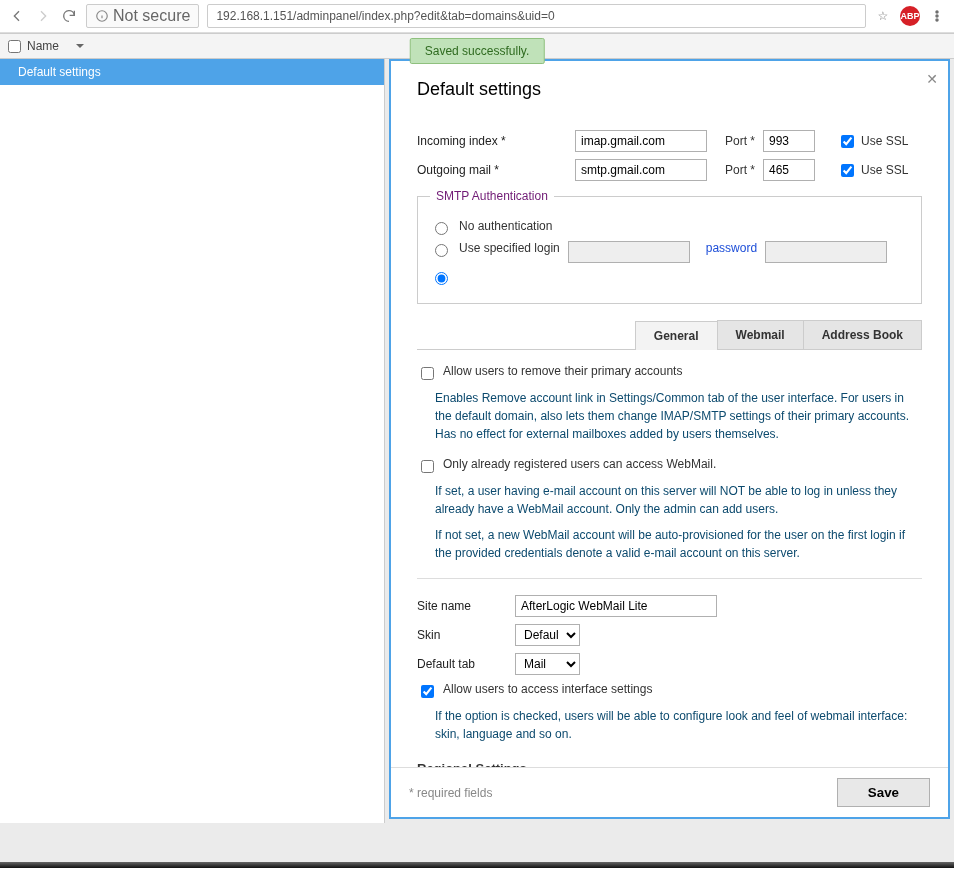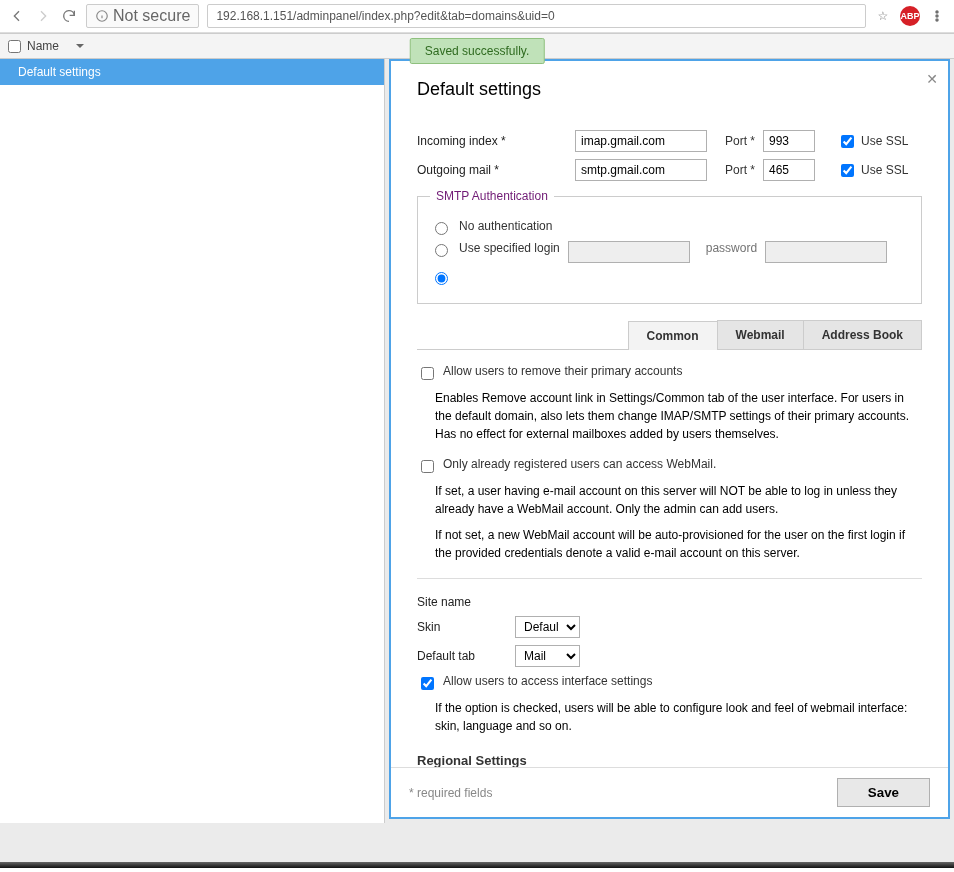--- a/index.html
+++ b/index.html
@@ -42,29 +42,29 @@
 input[type=text]{border:1px solid #b0b0b0;padding:3px 5px;font-size:12px;background:#fff}
 input[type=text]:disabled{background:#eee}
 .host{width:120px}
 .port{width:40px}
 .chk{display:flex;align-items:center;gap:4px}
 
 fieldset{border:1px solid #ccc;margin:8px 0 16px 0;padding:10px 12px 12px 12px}
 legend{padding:0 6px;color:#701a75}
 .radio-row{display:flex;align-items:flex-start;gap:8px;margin:6px 0}
 .radio-row input[type=text]{width:110px}
-.radio-row .pwlabel{color:#737373;margin-left:8px}
+.radio-row .pwlabel{color:#1d4ed8;margin-left:8px}
 
 .tabs{display:flex;border-bottom:1px solid #ccc;margin:10px 0 14px 0;justify-content:flex-end}
 .tabs .tb{border:1px solid #ccc;border-bottom:none;padding:7px 18px;background:#e5e5e5;font-weight:bold;cursor:pointer;margin-left:-1px;color:#333}
 .tabs .tb.active{background:#f3f3f3;position:relative;top:1px}
 
 .opt{margin-bottom:6px}
 .opt label{display:flex;align-items:flex-start;gap:6px}
-.help{color:#000000;margin:4px 0 14px 18px;line-height:1.5}
+.help{color:#0c4a6e;margin:4px 0 14px 18px;line-height:1.5}
 
 .hr{border-top:1px solid #ddd;margin:16px 0}
 select{border:1px solid #b0b0b0;padding:2px 4px;font-size:12px;background:#fff}
 .sitename{width:190px}
 .small-sel{width:65px}
 .lang-sel{width:140px}
 .tz-sel{width:380px}
 
 h3{font-size:13px;font-weight:bold;margin:18px 0 10px 0}
 
@@ -175,21 +175,21 @@
             <input type="text" disabled="" style="">
             <span class="pwlabel">password</span>
             <input type="text" disabled="" style="">
           </div>
           <div class="radio-row">
             <input type="radio" name="smtp" checked="" style="">
           </div>
         </fieldset>
 
         <div class="tabs">
-          <div class="tb active">Common</div>
+          <div class="tb active">General</div>
           <div class="tb">Webmail</div>
           <div class="tb">Address Book</div>
         </div>
 
         <div class="opt">
             <label>
           <input type="checkbox" style="">
           <span>Allow users to remove their primary accounts</span>
         </label>
           </div>
@@ -201,20 +201,21 @@
           <span>Only already registered users can access WebMail.</span>
         </label>
           </div>
         <div class="help">If set, a user having e-mail account on this server will NOT be able to log in unless they already have a WebMail account. Only the admin can add users.</div>
         <div class="help" style="margin-top:-6px">If not set, a new WebMail account will be auto-provisioned for the user on the first login if the provided credentials denote a valid e-mail account on this server.</div>
 
         <div class="hr"></div>
 
         <div class="frow">
           <div class="flabel" style="width:90px">Site name</div>
+          <input type="text" class="sitename" value="AfterLogic WebMail Lite" style="">
         </div>
         <div class="frow">
           <div class="flabel" style="width:90px">Skin</div>
           <select class="small-sel"><option>Default</option></select>
         </div>
         <div class="frow">
           <div class="flabel" style="width:90px">Default tab</div>
           <select class="small-sel"><option>Mail</option></select>
         </div>
 

